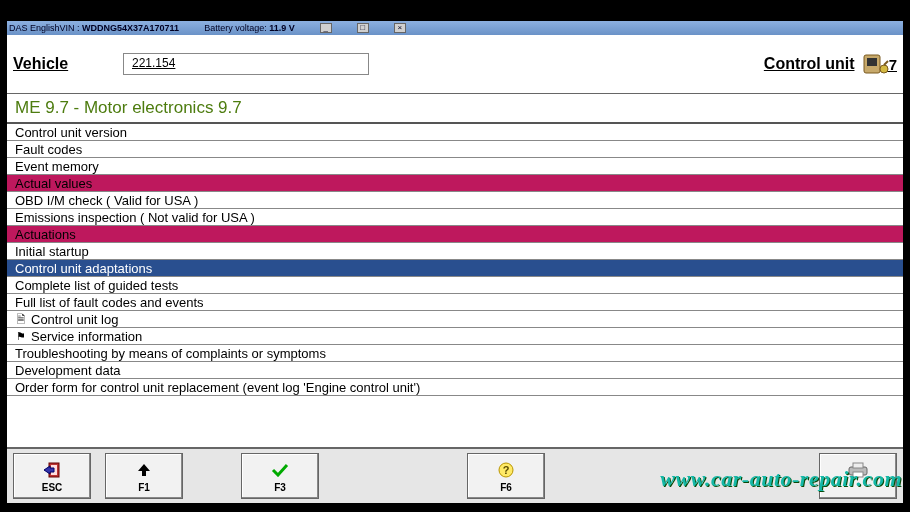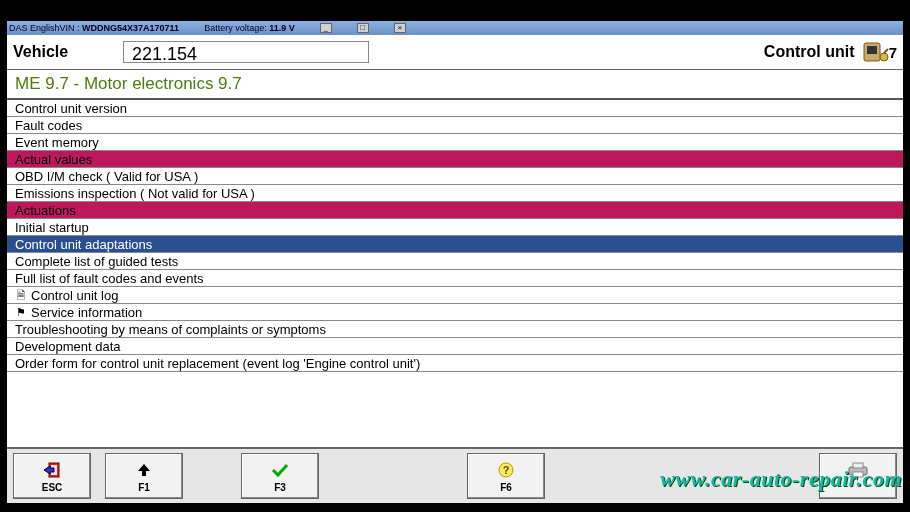--- a/index.html
+++ b/index.html
@@ -3,23 +3,23 @@
 <meta charset="utf-8">
 <style>
   * { box-sizing: border-box; margin: 0; padding: 0; }
   html, body { width: 910px; height: 512px; font-family: Arial, Helvetica, sans-serif; overflow: hidden; }
   body { background: #000; }
   .outer { position: absolute; top: 20px; left: 6px; width: 898px; height: 484px; background: #e6e6e6; border: 1px solid #000; }
   .titlebar { height: 14px; background: linear-gradient(#8cb0e0, #6a92c7); display: flex; align-items: center; justify-content: flex-start; font-size: 9px; padding: 0 2px; color: #002; }
   .titlebar .right { display: flex; gap: 25px; align-items: center; }
   .winbtn { width: 12px; height: 10px; background: #d0d0d0; border: 1px solid #666; font-size: 8px; line-height: 8px; text-align: center; }
   .main { position: absolute; top: 14px; left: 0; right: 0; bottom: 0; background: #fff; }
-  .header { display: flex; align-items: center; padding: 4px 6px; border-bottom: 1px solid #666; }
+  .header { display: flex; align-items: center; padding: 16px 6px; border-bottom: 1px solid #666; text-decoration: underline; }
   .header .vlabel { font-weight: bold; font-size: 16px; width: 110px; }
-  .header .vval { border: 1px solid #888; padding: 2px 8px; font-size: 18px; width: 246px; height: 22px; background: #fff; }
+  .header .vval { border: 1px solid #888; padding: 2px 8px; font-size: 12px; width: 246px; height: 22px; background: #fff; }
   .header .spacer { flex: 1; }
   .header .culabel { font-weight: bold; font-size: 16px; margin-right: 6px; text-align: right; }
   .header .cuicon { width: 30px; height: 26px; position: relative; }
   .header .cuicon svg { width: 30px; height: 26px; }
   .header .cuval { font-weight: bold; font-size: 15px; margin-left: -6px; }
   .subtitle { padding: 4px 8px; font-size: 17px; border-bottom: 2px solid #555; color: #4d7c0f; }
   .list { font-size: 13px; }
   .row { padding: 1px 8px; border-bottom: 1px solid #888; line-height: 15px; height: 17px; display: flex; align-items: center; gap: 4px; background: #fff; }
   .row.cat { background: #be185d; }
   .row.sel { background: #294f8f; color: #fff; }

